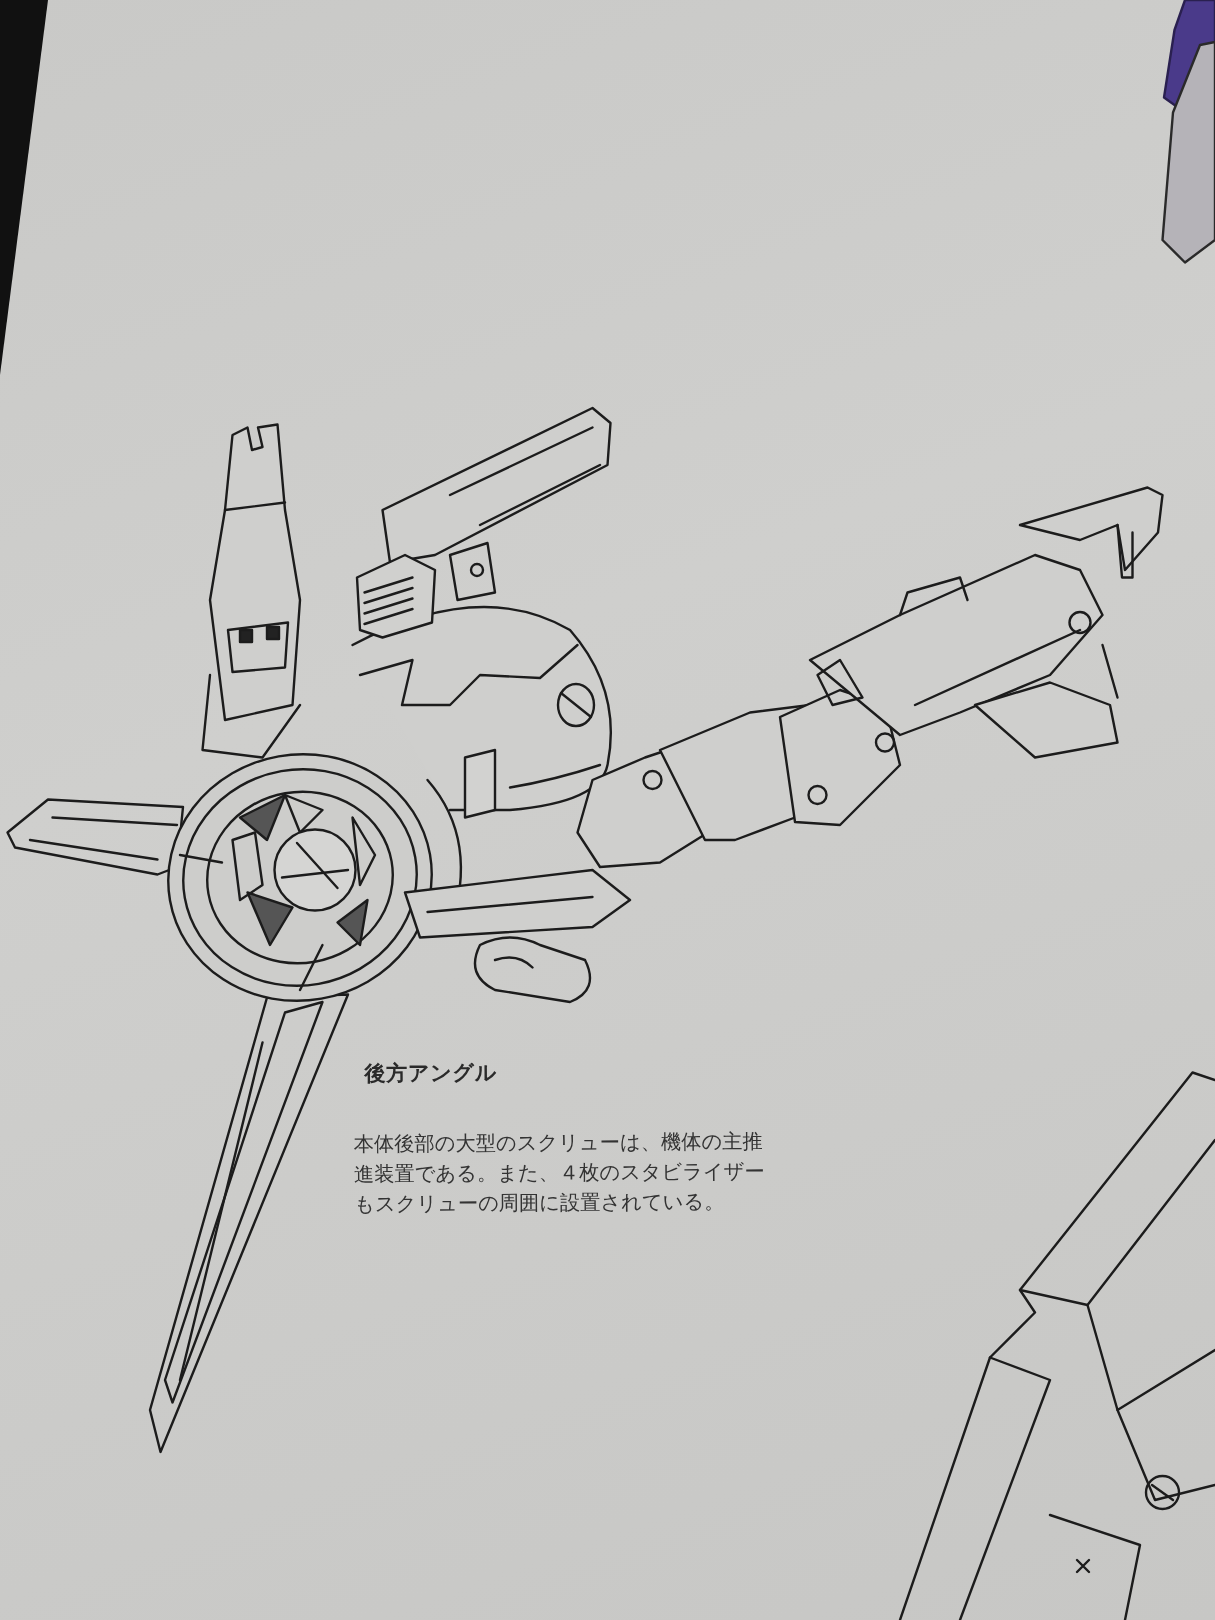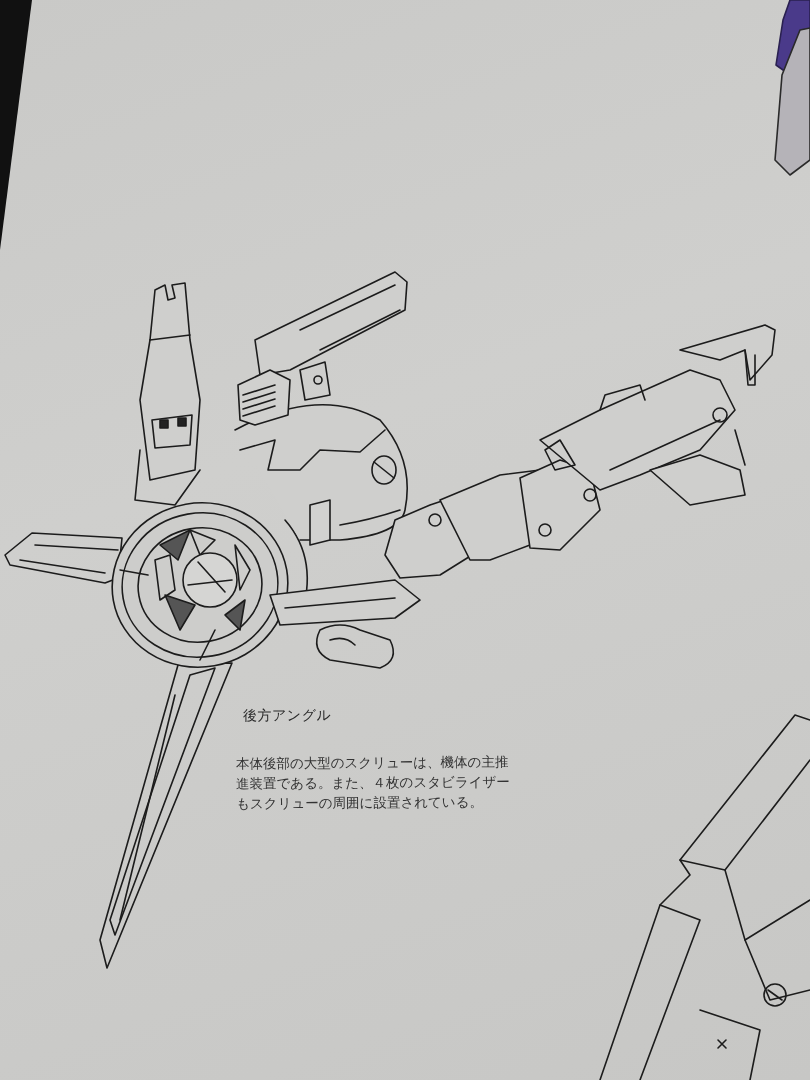--- a/index.html
+++ b/index.html
@@ -9,21 +9,21 @@
     font-family: "DejaVu Sans", sans-serif;
   }
   .page {
     position: absolute; left: 0; top: 0; width: 810px; height: 1080px;
     background: linear-gradient(160deg, #c9c9c7 0%, #cfcfcd 40%, #c7c7c5 100%);
     clip-path: polygon(32px 0, 810px 0, 810px 1080px, 0 1080px, 0 250px);
   }
   .drawing { position: absolute; left: 0; top: 0; width: 810px; height: 1080px; }
   .caption-title {
     position: absolute; left: 243px; top: 707px;
-    font-size: 14px; font-weight: normal; color: #2a2a2a; letter-spacing: 0.5px;
+    font-size: 14px; font-weight: bold; color: #2a2a2a; letter-spacing: 0.5px;
     transform: rotate(-0.4deg);
   }
   .caption-body {
     position: absolute; left: 236px; top: 752px; width: 360px;
     font-size: 13.5px; line-height: 20px; color: #333;
     transform: rotate(-0.4deg);
   }
   .caption-body div { white-space: nowrap; }
 </style>
 </head>

